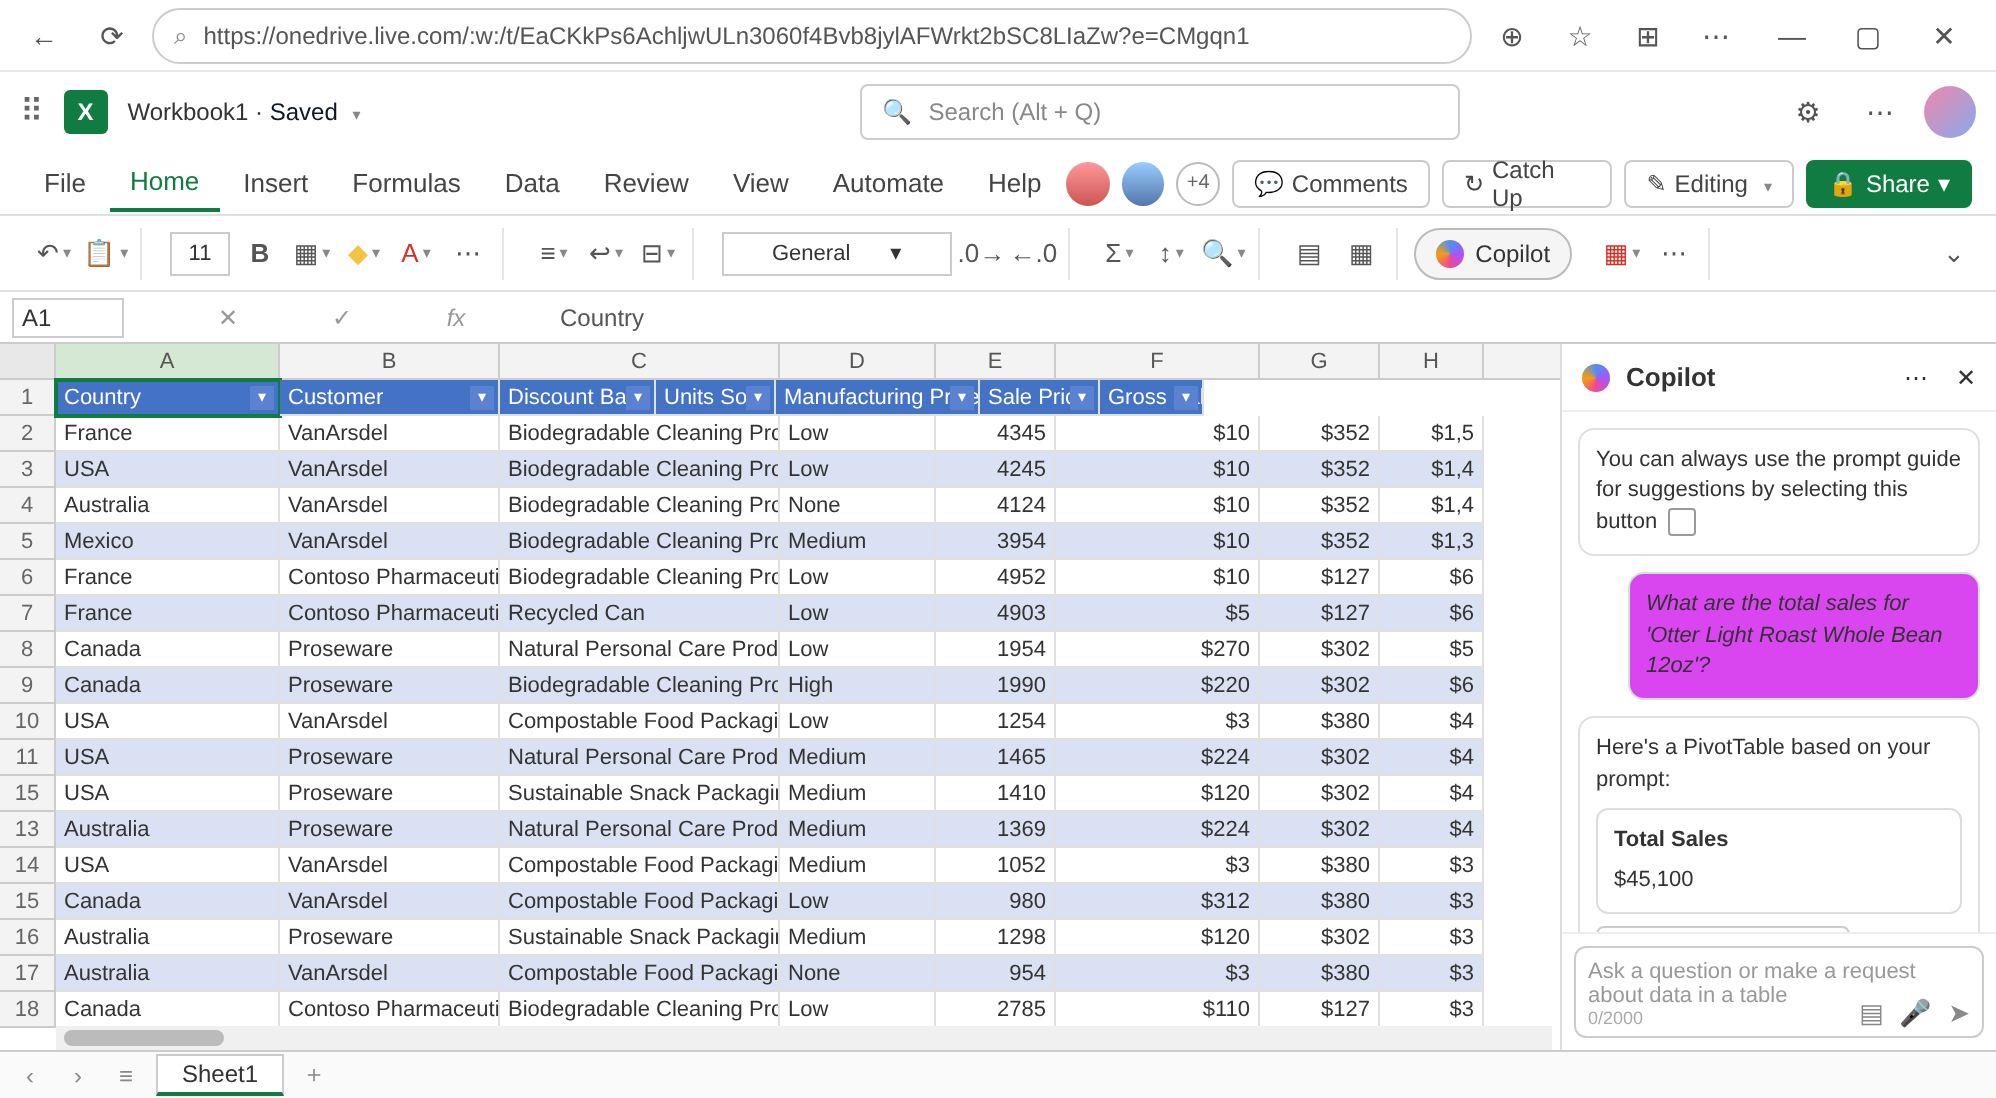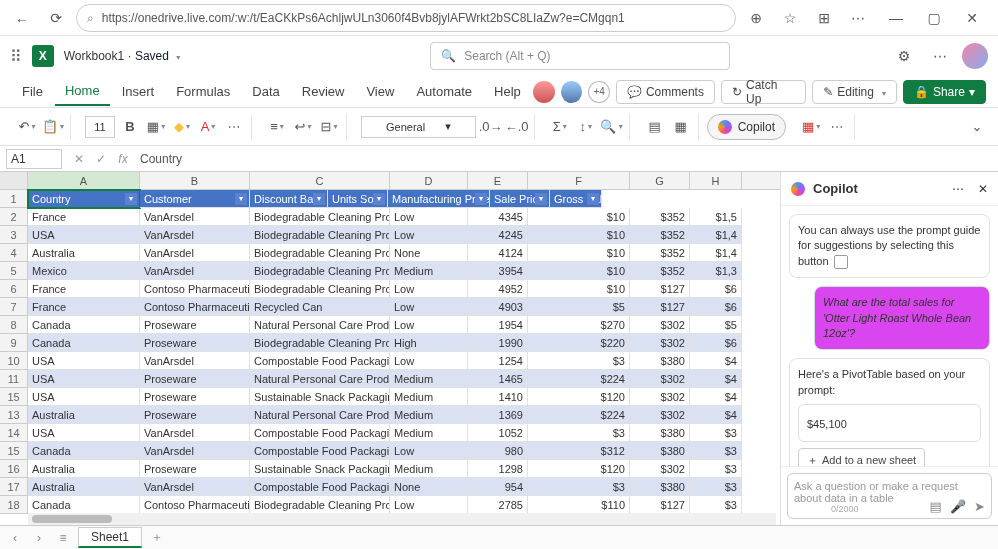--- a/index.html
+++ b/index.html
@@ -40,21 +40,21 @@
 .rgrp { display:flex; align-items:center; gap:4px; padding:0 6px; border-right:1px solid #e5e5e5; height:26px; }
 .rgrp:last-child{border-right:none;}
 .ricon { width:22px; height:22px; display:flex; align-items:center; justify-content:center; color:#555; font-size:13px; }
 .ricon.dd::after{content:"▾"; font-size:8px; margin-left:2px; color:#888;}
 .fsize { width:30px; height:22px; border:1px solid #ccc; display:flex; align-items:center; justify-content:center; font-size:11px;}
 .numfmt { height:22px; border:1px solid #ccc; padding:0 24px; display:flex; align-items:center; gap:20px; font-size:11px;}
 .copilot-btn { height:26px; padding:0 10px; border:1px solid #bbb; border-radius:14px; display:flex; align-items:center; gap:6px; background:#f5f5f5; font-size:12px;}
 .cp-logo{width:14px;height:14px;border-radius:50%;background:conic-gradient(#4f8ff7,#a855f7,#ec4899,#f59e0b,#4f8ff7);}
 
 
-.formula-bar { height:26px; display:flex; align-items:center; border-bottom:1px solid #ccc; font-size:12px; }
+.formula-bar { height:26px; display:flex; align-items:center; border-bottom:1px solid #ccc; font-size:12px;gap:35px; }
 .name-box { width:56px; height:20px; border:1px solid #ccc; margin:0 6px; padding:0 4px; display:flex; align-items:center; }
 .fb-btn { width:22px; text-align:center; color:#999; }
 .fx { font-style:italic; }
 .formula-input { flex:1; padding:0 6px; color:#555; }
 
 
 .main { display:flex; height: calc(549px - 36px - 40px - 32px - 38px - 26px - 24px); }
 
 
 .grid { flex:1; overflow:hidden; position:relative; font-size:11px; }
@@ -87,21 +87,21 @@
 .msg { border:1px solid #e0e0e0; border-radius:8px; padding:8px; line-height:1.4; }
 .msg.user { background:#d946ef; border-color:#cde3d4; margin-left:25px;font-style:italic;}
 .msg .icn{display:inline-block;width:14px;height:14px;border:1px solid #999;border-radius:2px;vertical-align:middle;margin-left:2px;}
 .pivot-card{border:1px solid #ddd;border-radius:6px;padding:8px;margin-top:6px;}
 .pivot-card .pt{font-weight:600;font-size:11px;}
 .pivot-card .pv{font-size:11px;margin-top:4px;}
 .add-btn{margin-top:6px;border:1px solid #ccc;border-radius:4px;padding:4px 8px;display:inline-flex;align-items:center;gap:4px;font-size:11px;color:#444;}
 .cp-input{border-top:1px solid #eee;padding:6px;}
 .cp-input .box{border:1px solid #ccc;border-radius:6px;padding:6px;min-height:46px;color:#999;font-size:11px;position:relative;}
 .cp-input .tools{position:absolute;bottom:4px;right:6px;display:flex;gap:8px;color:#888;font-size:13px;}
-.cp-input .count{position:absolute;bottom:4px;left:6px;font-size:9px;color:#aaa;margin-left:37px;}
+.cp-input .count{position:absolute;bottom:4px;left:6px;font-size:9px;color:#aaa;}
 
 .dropdown-ch::after{content:"▾"; font-size:8px; margin-left:4px; color:#888;}
 </style>
 </head>
 <body>
 
 <div class="browser-bar">
   <div class="bbtn">←</div>
   <div class="bbtn">⟳</div>
   <div class="url-box">
@@ -452,20 +452,21 @@
       <span style="margin-left:6px">✕</span>
     </div>
     <div class="cp-body">
       <div class="msg">
         <span>You can always use the prompt guide for suggestions by selecting this button</span> <span class="icn"></span>
       </div>
       <div class="msg user">What are the total sales for 'Otter Light Roast Whole Bean 12oz'?</div>
       <div class="msg">
         <div>Here's a PivotTable based on your prompt:</div>
         <div class="pivot-card">
+          <div class="pt">Total Sales</div>
           <div class="pv">$45,100</div>
         </div>
         <div class="add-btn">
             <span>＋</span>
             <span>Add to a new sheet</span>
           </div>
         
       </div>
 
     </div>

